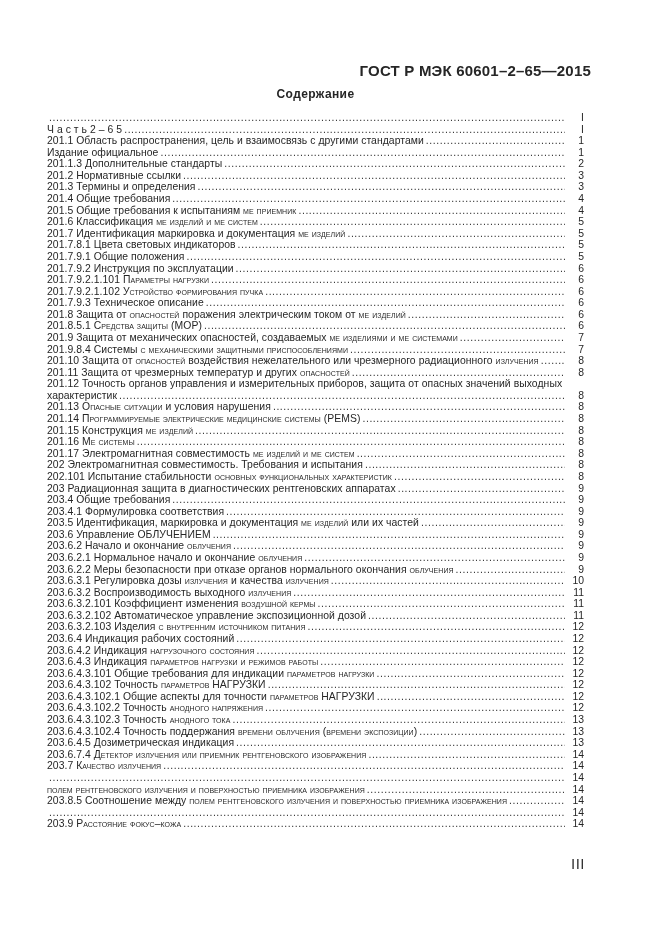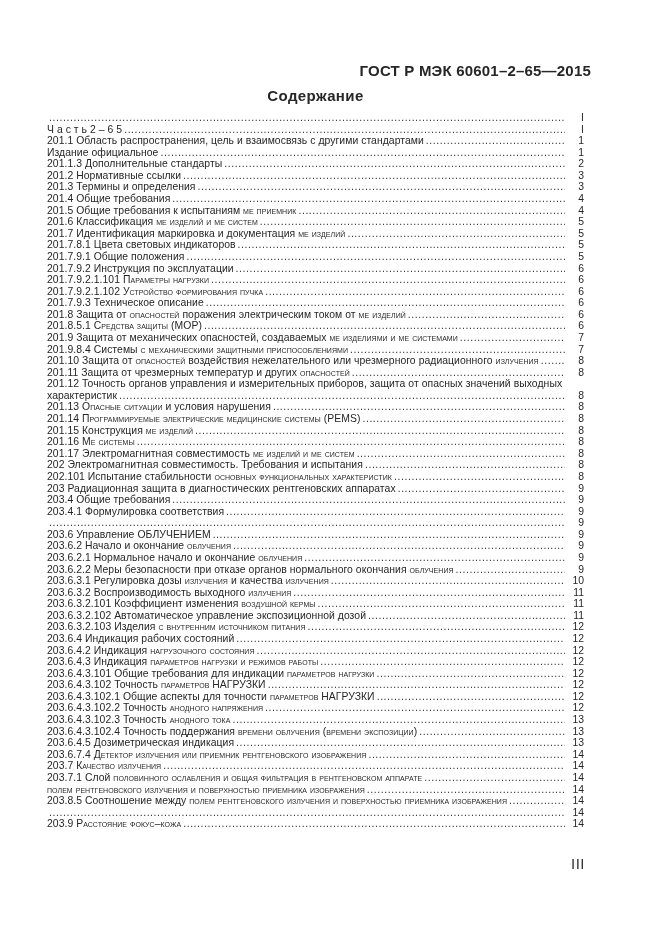--- a/index.html
+++ b/index.html
@@ -20,21 +20,21 @@
     top: 62px; right: 70px;
     font-size: 15px;
     font-weight: bold;
     letter-spacing: 0.2px;
     white-space: nowrap;
   }
   .page-title {
     position: absolute;
     top: 87px; left: 47px; width: 537px;
     text-align: center;
-    font-size: 15px;
+    font-size: 12px;
     font-weight: bold;
     letter-spacing: 0.4px;
   }
   .toc {
     position: absolute;
     top: 112px; left: 47px; width: 537px;
   }
   .row {
     display: flex;
     align-items: baseline;
@@ -242,20 +242,21 @@
         <span class="t">203.4 Общие требования</span>
         <span class="leader">............................................................................................................................................................................................................................................................................................................</span>
         <span class="pnum">9</span>
       </div>
       <div class="row">
         <span class="t">203.4.1 Формулировка соответствия</span>
         <span class="leader">............................................................................................................................................................................................................................................................................................................</span>
         <span class="pnum">9</span>
       </div>
       <div class="row">
+        <span class="t">203.5 Идентификация, маркировка и документация <span class="sc">ме изделий</span> или их частей</span>
         <span class="leader">............................................................................................................................................................................................................................................................................................................</span>
         <span class="pnum">9</span>
       </div>
       <div class="row">
         <span class="t">203.6 Управление ОБЛУЧЕНИЕМ</span>
         <span class="leader">............................................................................................................................................................................................................................................................................................................</span>
         <span class="pnum">9</span>
       </div>
       <div class="row">
         <span class="t">203.6.2 Начало и окончание <span class="sc">облучения</span></span>
@@ -351,21 +352,20 @@
         <span class="t">203.6.7.4 <span class="sc">Детектор излучения или приемник рентгеновского изображения</span></span>
         <span class="leader">............................................................................................................................................................................................................................................................................................................</span>
         <span class="pnum">14</span>
       </div>
       <div class="row">
         <span class="t">203.7 <span class="sc">Качество излучения</span></span>
         <span class="leader">............................................................................................................................................................................................................................................................................................................</span>
         <span class="pnum">14</span>
       </div>
       <div class="row">
-        <span class="t">203.7.1 Слой <span class="sc">половинного ослабления и общая фильтрация в рентгеновском аппарате</span></span>
         <span class="leader">............................................................................................................................................................................................................................................................................................................</span>
         <span class="pnum">14</span>
       </div>
       <div class="row">
         <span class="t"><span class="sc">полем рентгеновского излучения и поверхностью приемника изображения</span></span>
         <span class="leader">............................................................................................................................................................................................................................................................................................................</span>
         <span class="pnum">14</span>
       </div>
       <div class="row">
         <span class="t">203.8.5 Соотношение между <span class="sc">полем рентгеновского излучения и поверхностью приемника изображения</span></span>

